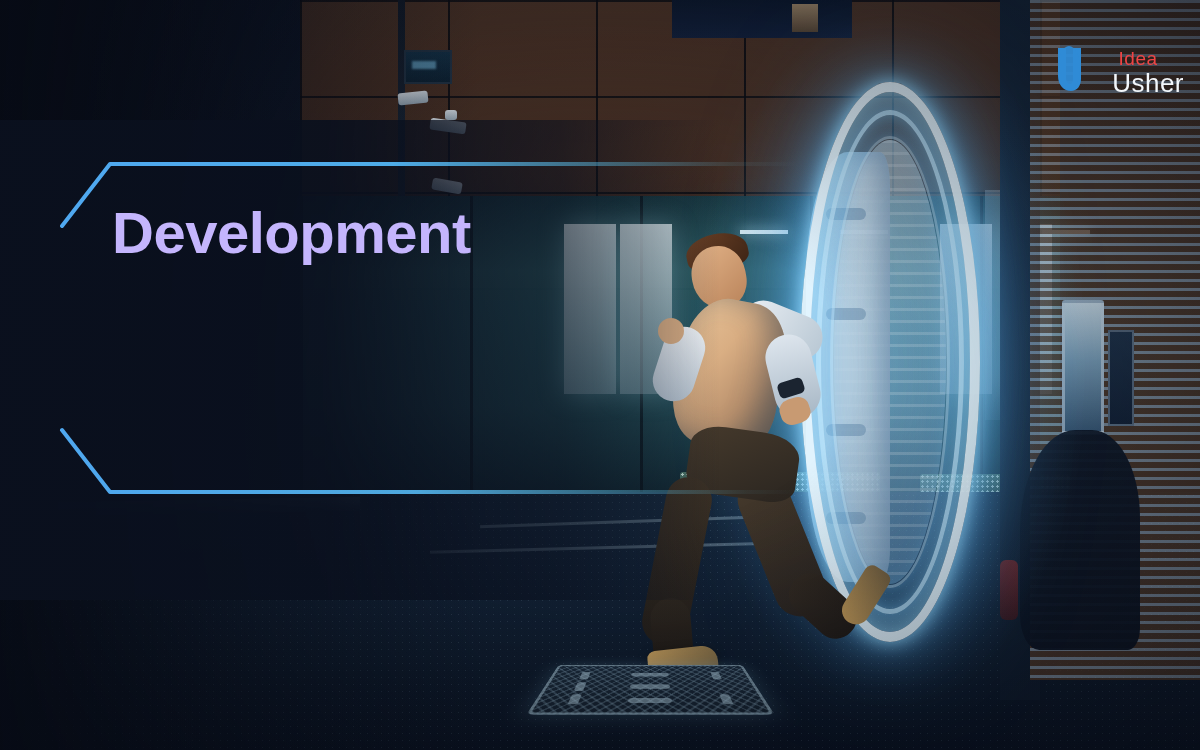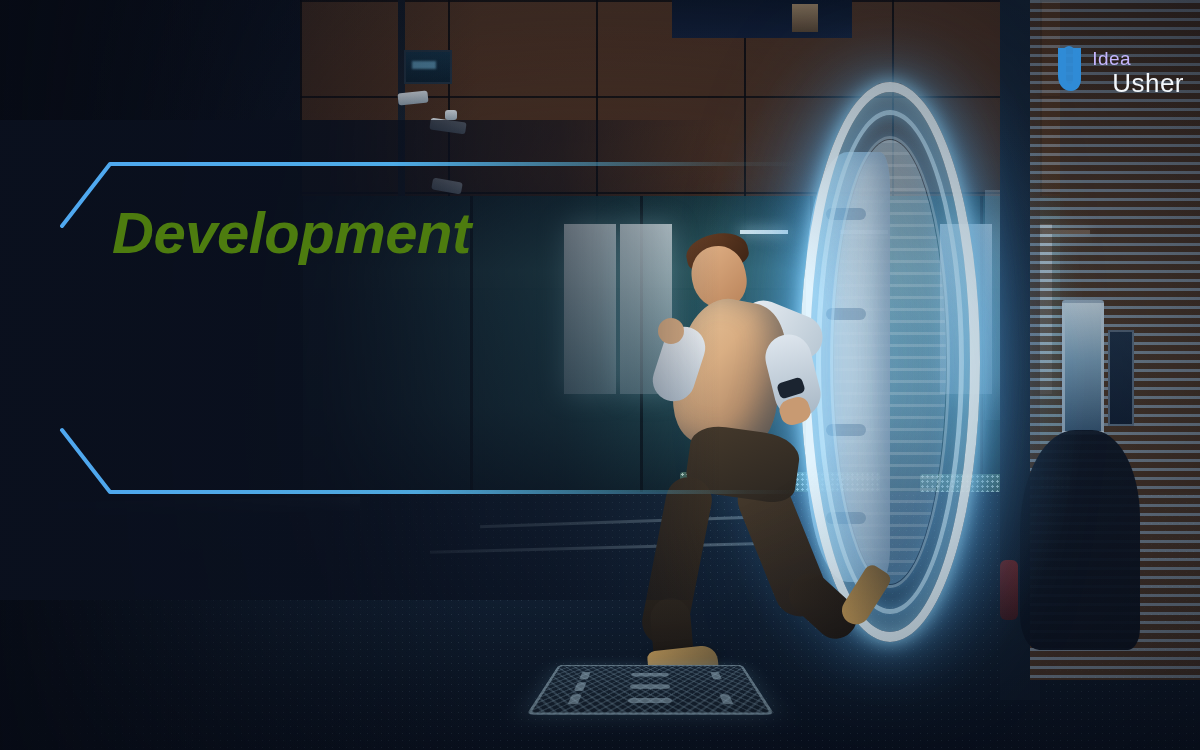--- a/index.html
+++ b/index.html
@@ -430,21 +430,21 @@
     left: 112px; top: 198px;
     width: 620px;
     font-weight: 700;
     font-size: 58px;
     line-height: 1.22;
     letter-spacing: -0.5px;
     margin: 0;
   }
   .headline .line { display: block; white-space: nowrap; }
   .headline .cyan { color: #5CDCF5; text-shadow: 0 0 22px rgba(70,200,235,.45); }
-  .headline .cream { color: #4d7c0f; font-style: italic; }
+  .headline .cream { color: #c4b5fd; }
 
   .subhead {
     position: absolute;
     left: 100px; top: 514px;
     margin: 0;
     font-size: 40px;
     font-weight: 400;
     color: #F6EDE8;
     letter-spacing: .2px;
     white-space: nowrap;
@@ -456,22 +456,23 @@
     right: 16px; top: 44px;
     display: flex;
     align-items: center;
     gap: 6px;
   }
   .logo-mark { flex: 0 0 auto; }
   .logo-text { display: flex; flex-direction: column; line-height: 1; }
   .logo-idea {
     font-size: 19px;
     font-weight: 400;
-    color: #c4b5fd;
+    color: #ef4444;
     letter-spacing: .5px;
+    text-align: center;
   }
   .logo-usher {
     font-size: 26px;
     font-weight: 500;
     color: #F2F6FA;
     letter-spacing: .5px;
     margin-top: 2px;
     margin-left: 20px;
   }
 </style>

